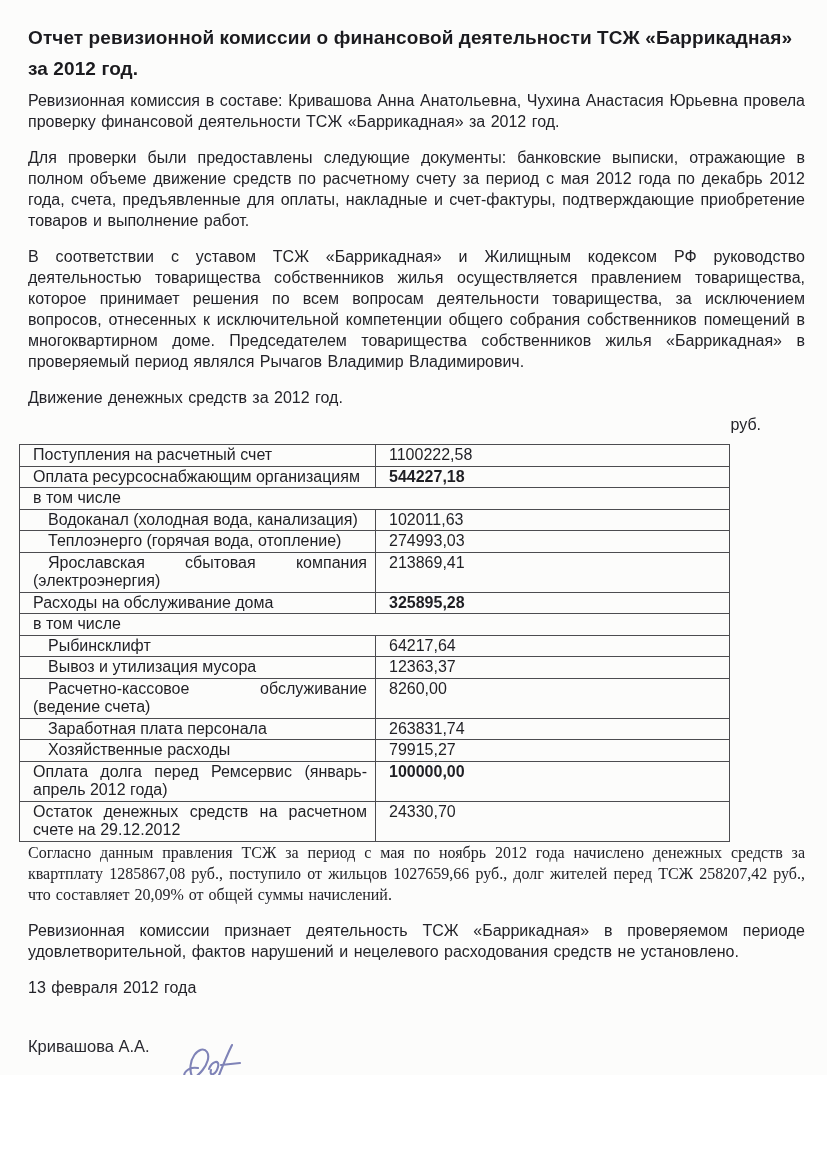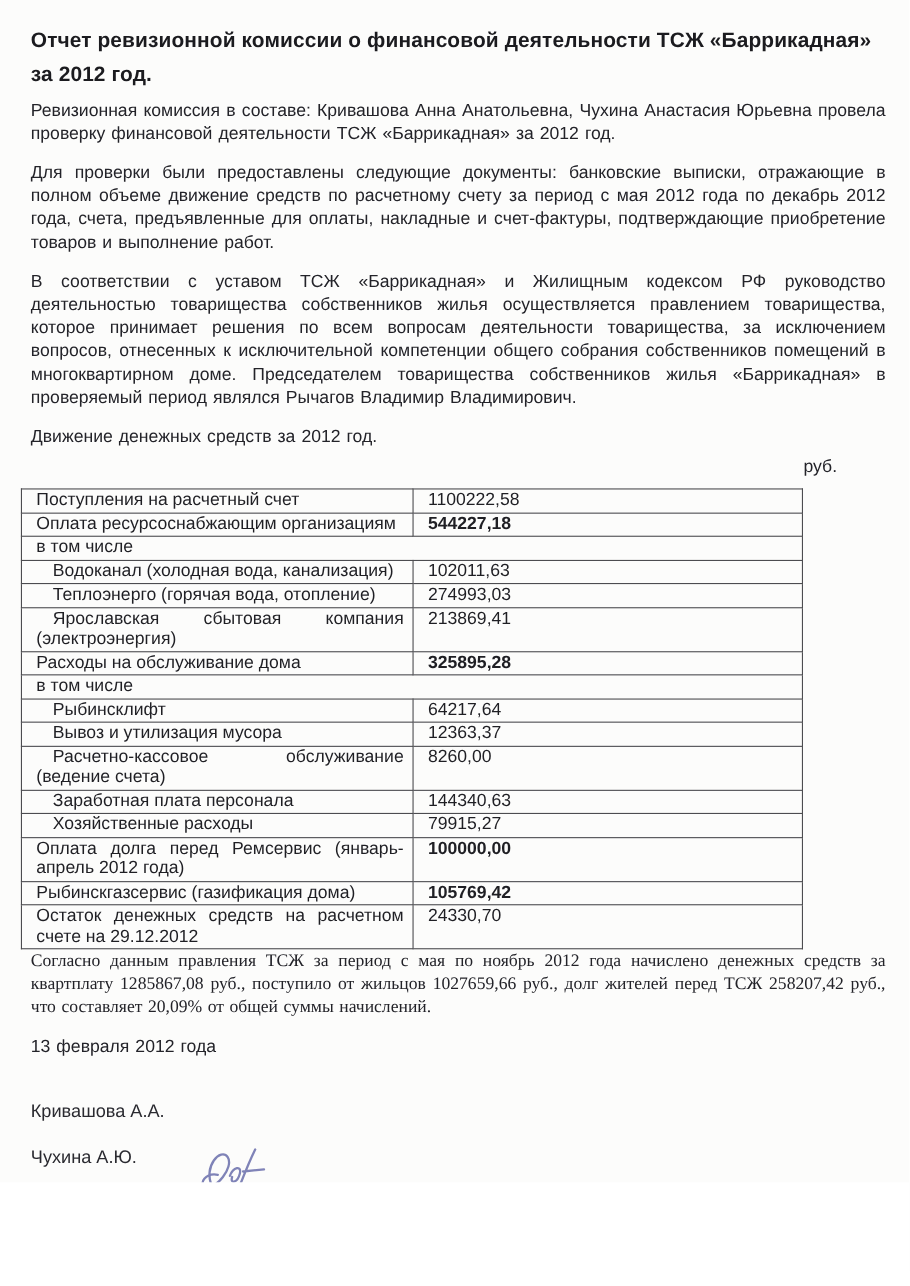--- a/index.html
+++ b/index.html
@@ -129,43 +129,40 @@
         <tr>
           <td class="label-cell indent">Вывоз и утилизация мусора</td>
           <td class="value-cell">12363,37</td>
         </tr>
         <tr>
           <td class="label-cell indent justify">Расчетно-кассовое обслуживание (ведение счета)</td>
           <td class="value-cell">8260,00</td>
         </tr>
         <tr>
           <td class="label-cell indent">Заработная плата персонала</td>
-          <td class="value-cell">144340,63</td>
+          <td class="value-cell">263831,74</td>
         </tr>
         <tr>
           <td class="label-cell indent">Хозяйственные расходы</td>
           <td class="value-cell">79915,27</td>
         </tr>
         <tr>
           <td class="label-cell justify">Оплата долга перед Ремсервис (январь-апрель 2012 года)</td>
           <td class="value-cell bold">100000,00</td>
         </tr>
         <tr>
-          <td class="label-cell">Рыбинскгазсервис (газификация дома)</td>
-          <td class="value-cell bold">105769,42</td>
-        </tr>
-        <tr>
           <td class="label-cell justify">Остаток денежных средств на расчетном счете на 29.12.2012</td>
           <td class="value-cell">24330,70</td>
         </tr>
       </tbody>
   </table>
 
   <p class="body after-table">Согласно данным правления ТСЖ за период с мая по ноябрь 2012 года начислено денежных средств за квартплату 1285867,08 руб., поступило от жильцов 1027659,66 руб., долг жителей перед ТСЖ 258207,42 руб., что составляет 20,09% от общей суммы начислений.</p>
 
+  <p class="body">Ревизионная комиссии признает деятельность ТСЖ «Баррикадная» в проверяемом периоде удовлетворительной, фактов нарушений и нецелевого расходования средств не установлено.</p>
 
   <p class="body nojust date-line">13 февраля 2012 года</p>
 
   <p class="sig-name sig-name-1">Кривашова А.А.</p>
   <p class="sig-name sig-name-2">Чухина А.Ю.</p>
 
   <svg class="sig-svg" width="130" height="110" viewBox="0 0 130 110">
     <g fill="none" stroke="#7276b0" stroke-width="2.1" stroke-linecap="round" opacity="0.9">
       <path d="M 35 41 C 26 22, 43 5, 49 14 C 55 23, 38 44, 29 41 C 22 38, 29 28, 40 30
                M 51 31 C 54 23, 62 21, 60 29 C 58 37, 51 39, 53 32"></path>

